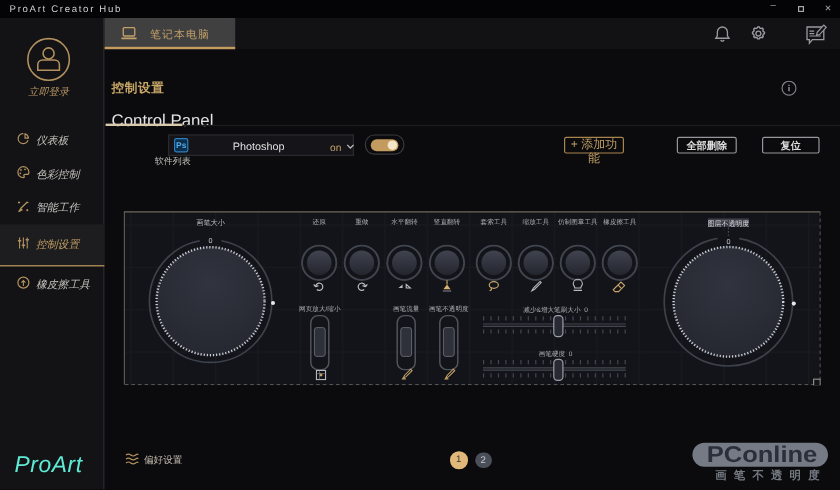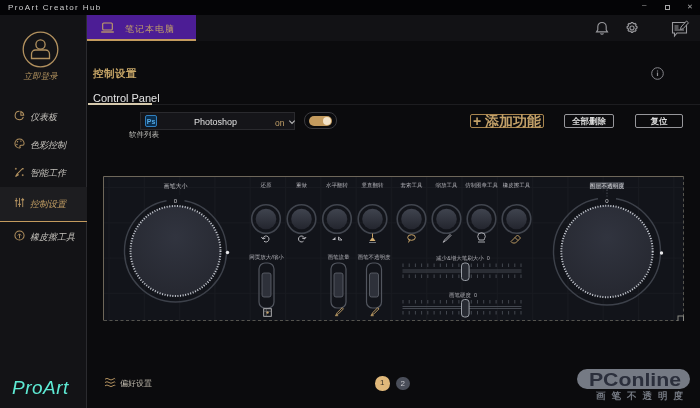--- a/index.html
+++ b/index.html
@@ -10,21 +10,21 @@
 <body>
 
 <div class="abs" style="left:0;top:0;width:700px;height:15px;background:#040406;color:#cfcfcf;font-size:8px;">
   <span class="abs" style="left:8px;top:3px;letter-spacing:1.4px;text-align:right;">ProArt Creator Hub</span>
   <span class="abs" style="left:642px;top:0px;color:#a8a8a8;font-size:8px;">–</span>
   <span class="abs" style="left:665px;top:5px;width:5px;height:5px;border:1px solid #a8a8a8;"></span>
   <span class="abs" style="left:687px;top:2.5px;color:#a8a8a8;font-size:7px;">✕</span>
 </div>
 
 <div class="abs" style="left:0;top:15px;width:700px;height:26px;background:#121215;">
-  <div class="abs" style="left:84px;top:0;width:112px;height:26px;background:#4c1d95;border-bottom:2px solid #c49b5e;">
+  <div class="abs" style="left:84px;top:0;width:112px;height:26px;background:#404040;border-bottom:2px solid #c49b5e;">
     <svg class="abs" style="left:16px;top:7px" width="15" height="12" viewBox="0 0 15 12">
       <rect x="2.7" y="1" width="9.6" height="7" rx="1" fill="none" stroke="#c2a068" stroke-width="1.1"></rect>
       <path d="M1.2 10 h12.6" stroke="#c2a068" stroke-width="1.3" fill="none"></path>
     </svg>
     <span class="abs gold" style="left:41px;top:8px;font-size:9px;letter-spacing:1px;">笔记本电脑</span>
   </div>
 
   <svg class="abs" style="left:595px;top:6px" width="14" height="15" viewBox="0 0 14 15">
     <path d="M7 1.5 a4.2 4.2 0 0 1 4.2 4.2 v3.2 l1.3 2 h-11 l1.3 -2 v-3.2 a4.2 4.2 0 0 1 4.2 -4.2 z" fill="none" stroke="#9a9a9e" stroke-width="1.1"></path>
     <path d="M5.6 12.3 a1.5 1.5 0 0 0 2.8 0" fill="none" stroke="#9a9a9e" stroke-width="1.1"></path>
@@ -88,38 +88,38 @@
   </div>
 
   <div class="abs" style="left:12px;top:362px;font-size:19px;color:#5eead4;letter-spacing:.5px;">ProArt</div>
 </div>
 
 <div class="abs" style="left:93px;top:66.5px;font-size:10.5px;letter-spacing:.5px;color:#c7a667;font-weight:bold;">控制设置</div>
 <svg class="abs" style="left:651px;top:67px" width="13" height="13" viewBox="0 0 13 13">
   <circle cx="6.5" cy="6.5" r="5.8" fill="none" stroke="#85858a" stroke-width="1"></circle>
   <path d="M6.5 5.5 v3.5 M6.5 3.6 v1" stroke="#8f8f93" stroke-width="1.2"></path>
 </svg>
-<div class="abs" style="left:93px;top:91.5px;font-size:11px;color:#e3e3e3;">Control Panel</div>
+<div class="abs" style="left:93px;top:91.5px;font-size:14px;color:#e3e3e3;">Control Panel</div>
 <div class="abs" style="left:88px;top:104px;width:612px;height:1px;background:#1d1d20;"></div>
 <div class="abs" style="left:88px;top:103px;width:64px;height:2px;background:#d6c9ac;"></div>
 
 <div class="abs" style="left:102px;top:130px;font-size:7.5px;color:#bdbdb8;margin-left:27px;">软件列表</div>
 <div class="abs" style="left:140px;top:111.5px;width:155px;height:18.5px;background:#151519;border:1px solid #2a2a2e;">
   <div class="abs" style="left:4px;top:2.5px;width:12px;height:12px;background:#0c2f4e;border:1px solid #2f7fc0;border-radius:2px;color:#54aae6;font-size:7px;font-weight:bold;text-align:center;line-height:11px;">Ps</div>
   <span class="abs" style="left:21px;top:4px;font-size:9px;color:#e0e0e0;padding-left:32px;">Photoshop</span>
   <span class="abs gold" style="left:134px;top:5px;font-size:8.5px;">on</span>
   <svg class="abs" style="left:147px;top:6px" width="8" height="7" viewBox="0 0 9 7">
       <path d="M1.5 1.5 L4.5 4.5 L7.5 1.5" fill="none" stroke="#bbb" stroke-width="1.2"></path>
     </svg>
 </div>
 <div class="abs" style="left:304px;top:112px;width:33px;height:17px;border:1px solid #3a3a3e;border-radius:8px;"></div>
 <div class="abs" style="left:309px;top:115.5px;width:23px;height:10px;background:#c49b5e;border-radius:5px;"></div>
 <div class="abs" style="left:323px;top:116.5px;width:8px;height:8px;background:#f3e3c8;border-radius:50%;"></div>
 
-<div class="abs" style="left:470px;top:114px;width:74px;height:14px;border:1px solid #a8854f;border-radius:2px;color:#c2a068;font-size:14px;font-weight:bold;text-align:center;line-height:12px;">+ 添加功能</div>
+<div class="abs" style="left:470px;top:114px;width:50px;height:14px;border:1px solid #a8854f;border-radius:2px;color:#c2a068;font-size:10px;font-weight:normal;text-align:center;line-height:12px;">+ 添加功能</div>
 <div class="abs" style="left:564px;top:114px;width:50px;height:14px;border:1px solid #97979b;border-radius:2px;color:#dcdcdc;font-size:8.5px;font-weight:bold;text-align:center;line-height:12px;">全部删除</div>
 <div class="abs" style="left:635px;top:114px;width:48px;height:14px;border:1px solid #97979b;border-radius:2px;color:#dcdcdc;font-size:8.5px;font-weight:bold;text-align:center;line-height:12px;">复位</div>
 
 <svg class="abs" style="left:103px;top:173px" width="581" height="148" viewBox="0 0 581 148">
   <defs>
     <radialGradient id="kf" cx="50%" cy="30%" r="80%">
       <stop offset="0%" stop-color="#3a3d48"></stop>
         <stop offset="100%" stop-color="#262831"></stop>
     </radialGradient>
     <radialGradient id="bigf" cx="50%" cy="35%" r="80%">

